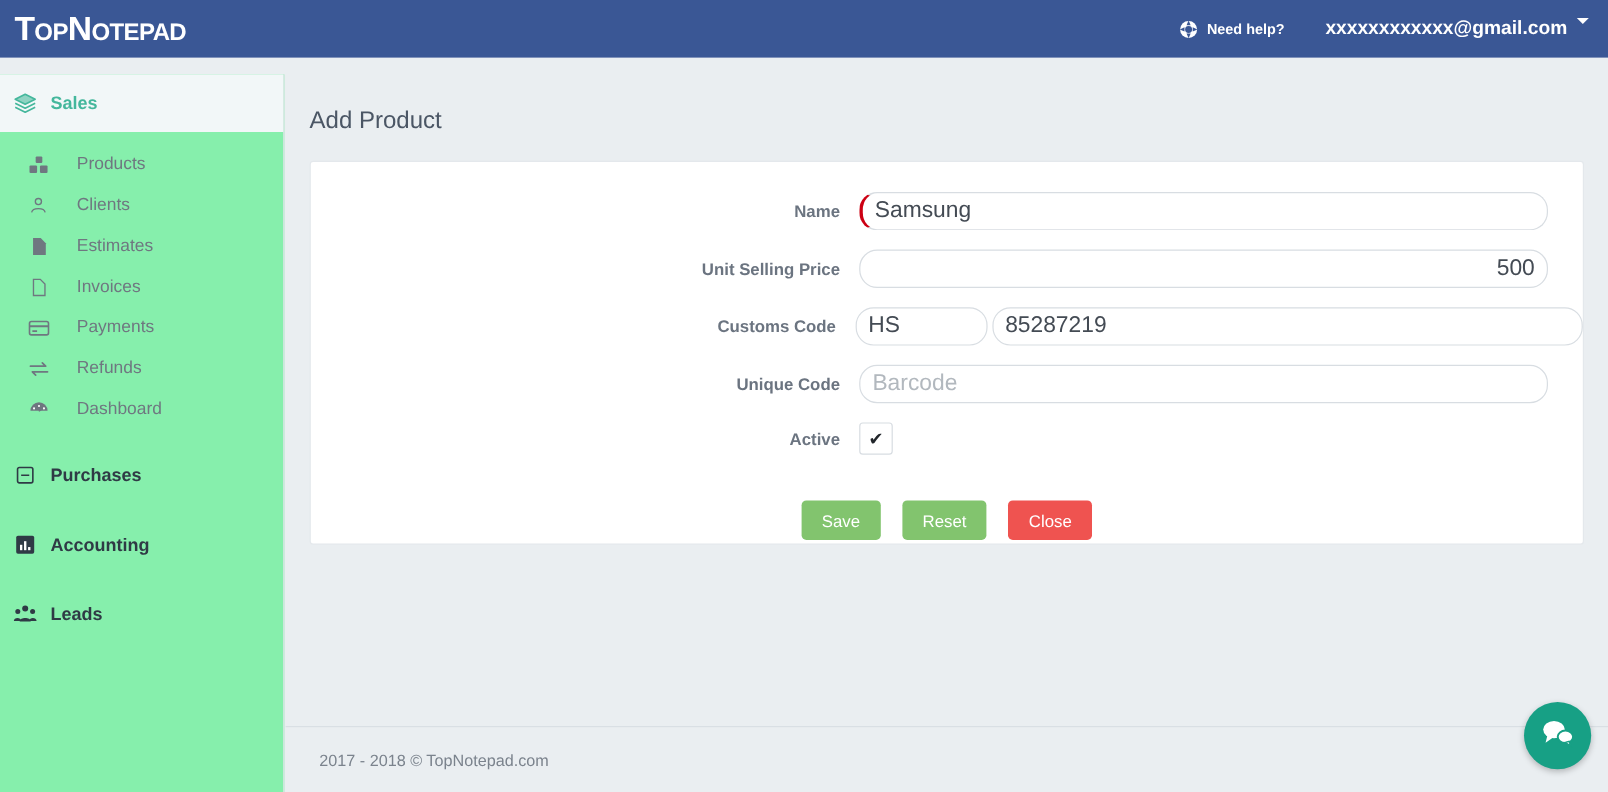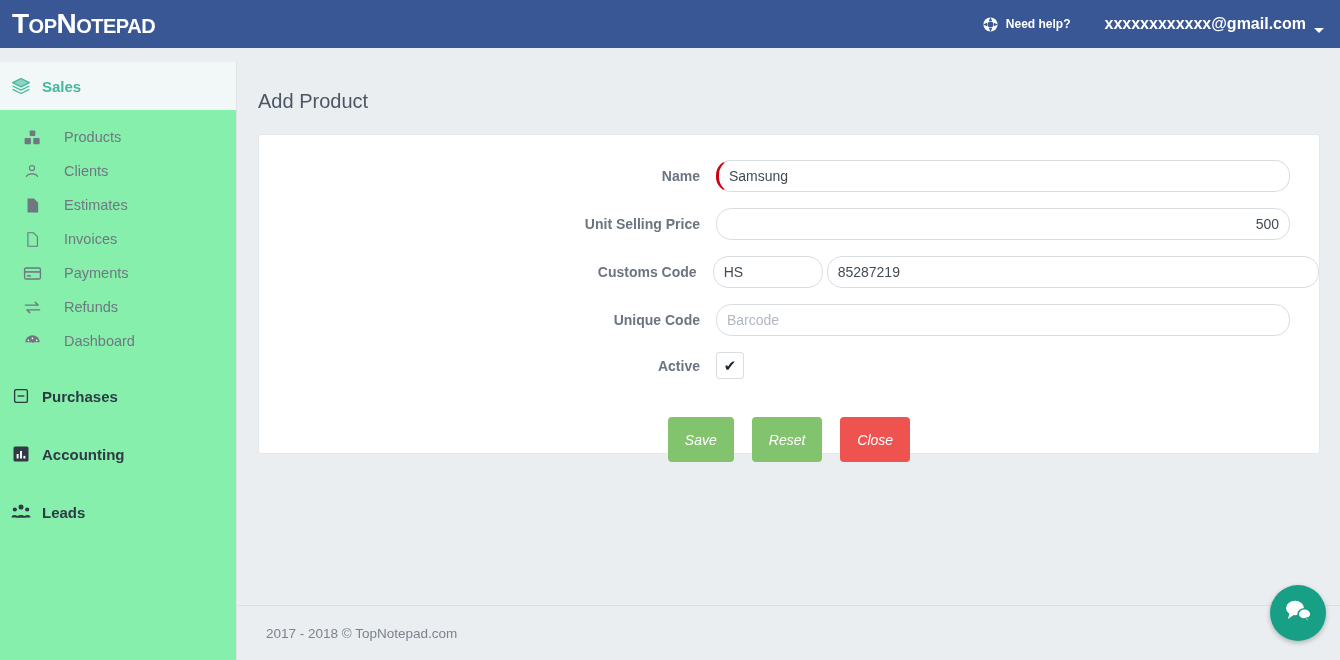--- a/index.html
+++ b/index.html
@@ -36,21 +36,21 @@
   }
   .need-help {
     display: flex; align-items: center;
     font-size: 12px; font-weight: bold;
     margin-right: 34px;
     cursor: pointer;
   }
   .need-help .ico { margin-right: 7px; display: flex; }
   .user-email {
     font-size: 16px; font-weight: bold;
-    display: flex; align-items: flex-end;
+    display: flex; align-items: flex-start;
     cursor: pointer;
   }
   .caret {
     display: inline-block;
     margin-left: 8px;
     width: 0; height: 0;
     border-left: 5px solid transparent;
     border-right: 5px solid transparent;
     border-top: 5px solid #ffffff;
   }
@@ -126,21 +126,21 @@
     padding-right: 16px;
     font-size: 14px;
     font-weight: bold;
     color: #6b7480;
   }
   .finput {
     height: 32px;
     border: 1px solid #d8dde2;
     border-radius: 15px;
     background: #ffffff;
-    font-size: 14px;
+    font-size: 19px;
     color: #444b54;
     padding: 0 10px;
     font-family: "Liberation Sans", sans-serif;
     outline: none;
   }
   .finput::placeholder { color: #b2b8be; }
   .w-main { width: 574px; }
   .w-hs { width: 110px; }
   .w-code { width: 496px; margin-left: 4px; }
   .req-left { border-left: 3px solid #cc0013; }
@@ -160,24 +160,23 @@
     display: flex; justify-content: center;
     gap: 18px;
     margin-top: 38px;
   }
   .btn {
     border: none;
     border-radius: 4px;
     color: #ffffff;
     font-size: 14px;
     font-family: "Liberation Sans", sans-serif;
-    height: 45px;
+    height: 33px;
     padding: 0 17px;
     cursor: pointer;
-    font-style: italic;
   }
   .btn-green { background: #82c46e; }
   .btn-red   { background: #ef5350; }
 
   
   .footer {
     position: absolute; left: 238px; bottom: 0;
     width: 1102px; height: 55px;
     background: #eaeef1;
     border-top: 1px solid #d9dfe4;

